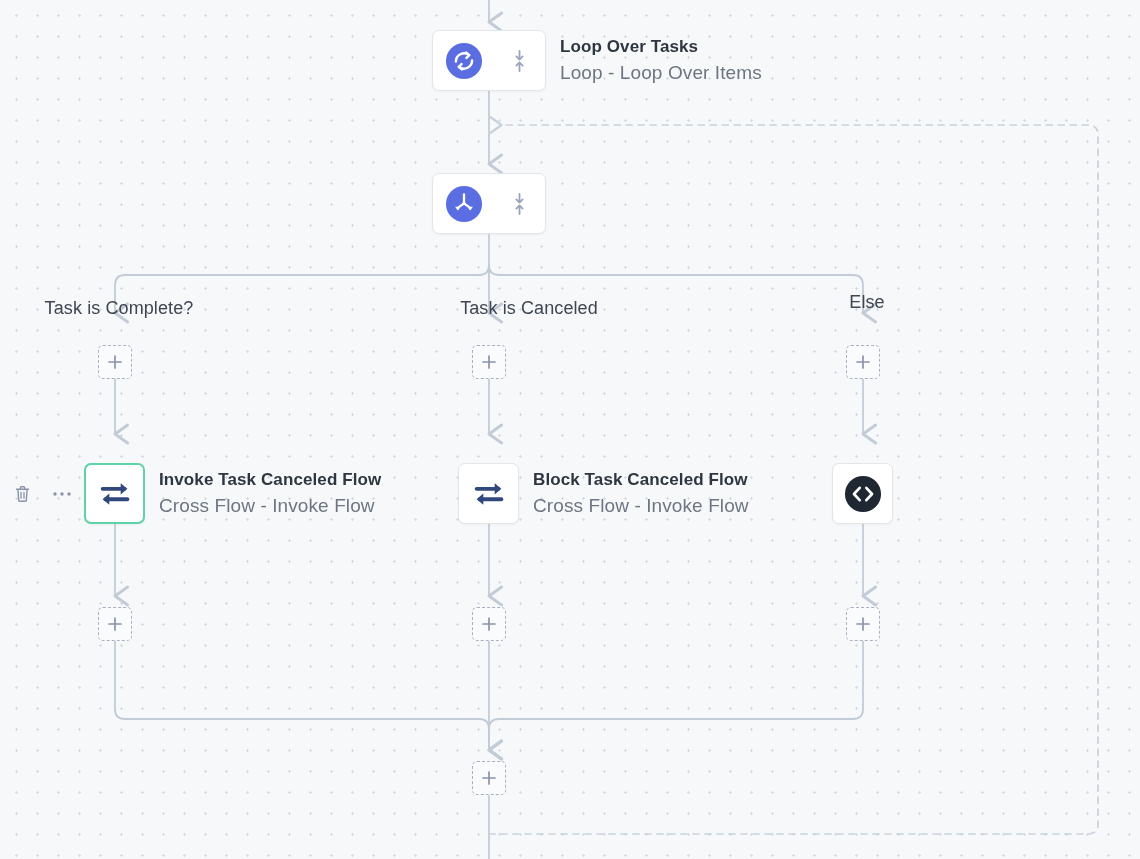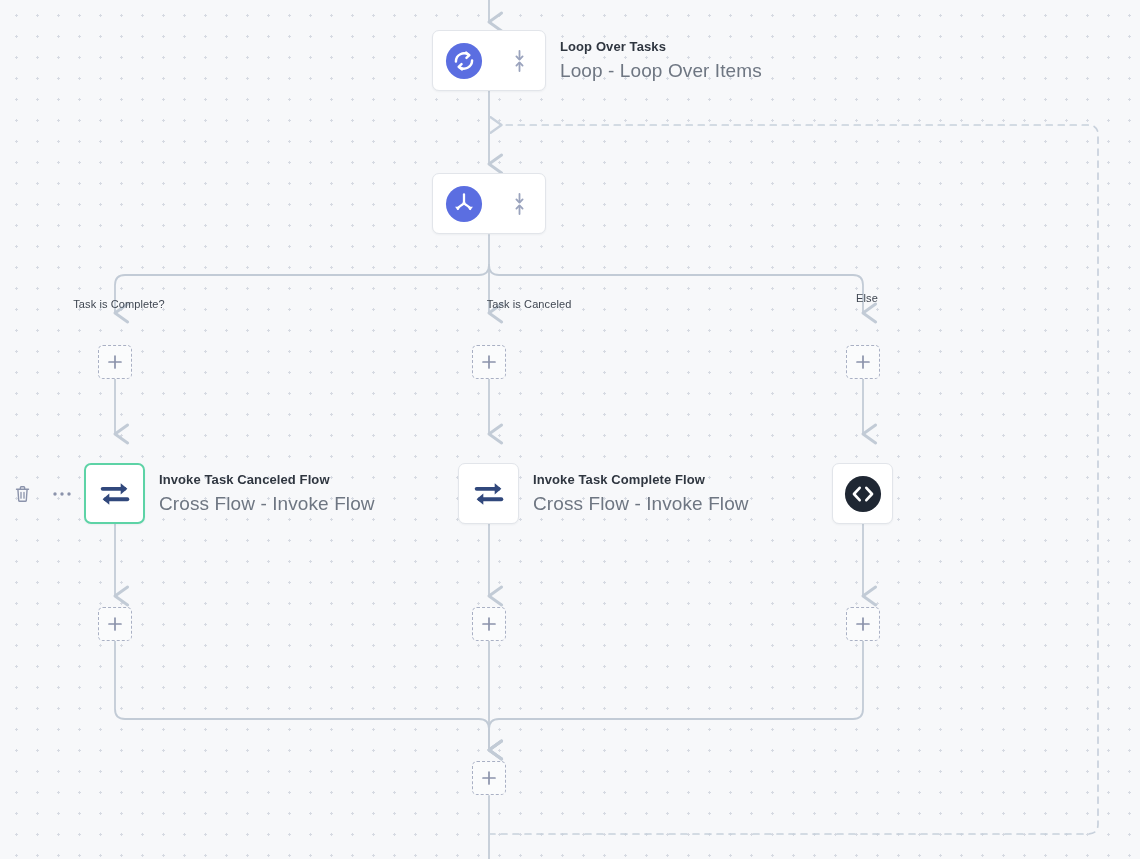--- a/index.html
+++ b/index.html
@@ -82,21 +82,21 @@
     justify-content: center;
     flex: none;
   }
 
   .node-label {
     margin-left: 14px;
     line-height: 1.25;
     white-space: nowrap;
   }
   .node-title {
-    font-size: 13px;
+    font-size: 17px;
     font-weight: bold;
     color: #2f3640;
     letter-spacing: .1px;
   }
   .node-sub {
     font-size: 19px;
     color: #6e7682;
     margin-top: 4px;
     letter-spacing: .1px;
   }
@@ -112,21 +112,21 @@
     background: #fafbfc;
     display: flex;
     align-items: center;
     justify-content: center;
   }
   .plus-btn svg { display: block; }
 
   
   .branch-label {
     position: absolute;
-    font-size: 11px;
+    font-size: 18px;
     color: #3f4651;
     white-space: nowrap;
     transform: translateX(-50%);
     letter-spacing: .1px;
     text-align: right;
   }
 
   
   .node-actions {
     position: absolute;
@@ -297,21 +297,21 @@
       <div class="node-icon-wrap">
         <svg class="node-icon" viewBox="0 0 40 40">
           <path d="M7 14.5 L30 14.5" stroke="#31487c" stroke-width="4" stroke-linecap="round"></path>
           <path d="M26 8.6 L33 14.5 L26 20.4" fill="#31487c"></path>
           <path d="M33 25.5 L10 25.5" stroke="#31487c" stroke-width="4" stroke-linecap="round"></path>
           <path d="M14 19.6 L7 25.5 L14 31.4" fill="#31487c"></path>
         </svg>
       </div>
     </div>
     <div class="node-label">
-      <div class="node-title">Invoke Task Complete Flow</div>
+      <div class="node-title">Block Task Canceled Flow</div>
       <div class="node-sub">Cross Flow - Invoke Flow</div>
     </div>
   </div>
 
   <div class="node" style="left:832px; top:463px;">
     <div class="node-card compact">
       <div class="node-icon-wrap">
         <svg class="node-icon" viewBox="0 0 40 40">
           <circle cx="20" cy="20" r="19" fill="#1f2733"></circle>
           <path d="M16.5 13.5 L10.5 20 L16.5 26.5" fill="none" stroke="#fff" stroke-width="2.8" stroke-linecap="round" stroke-linejoin="round"></path>

